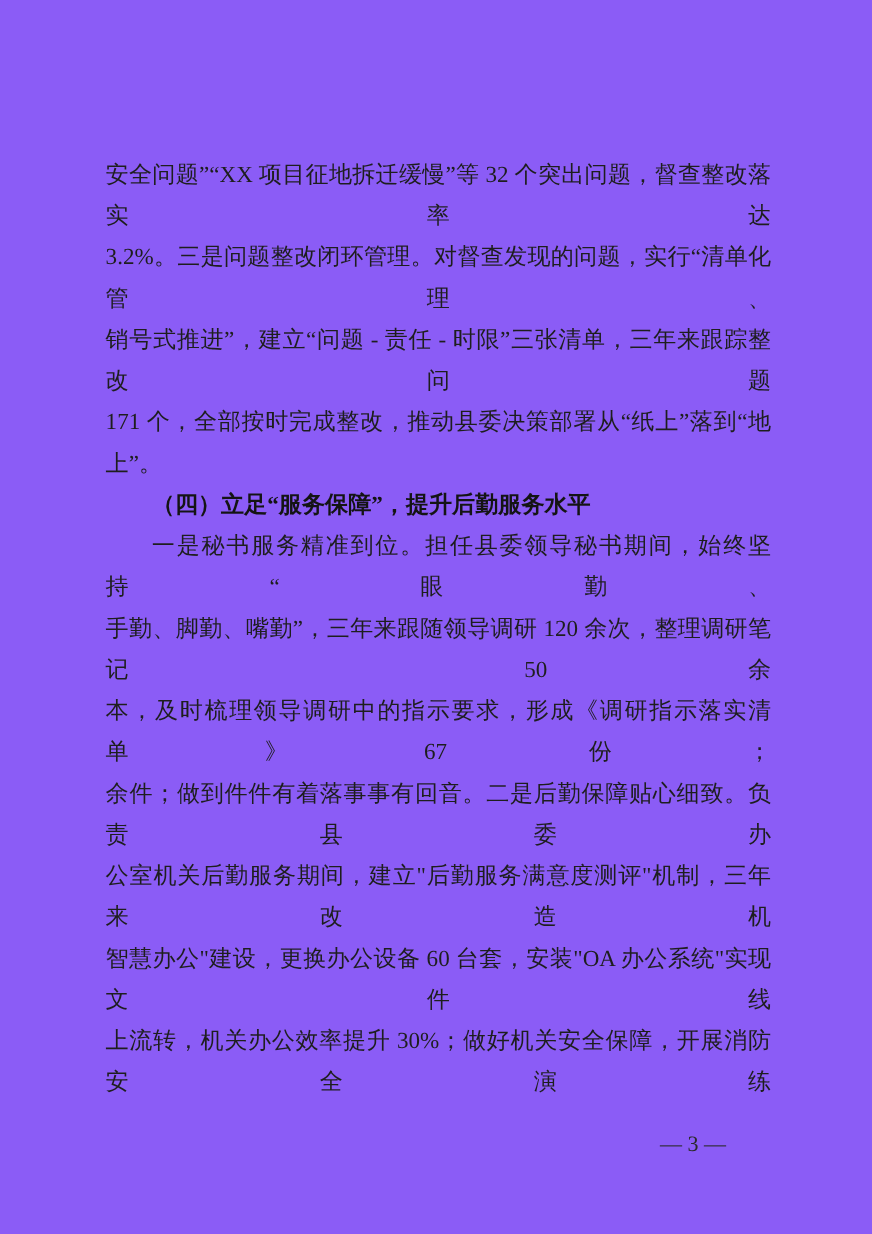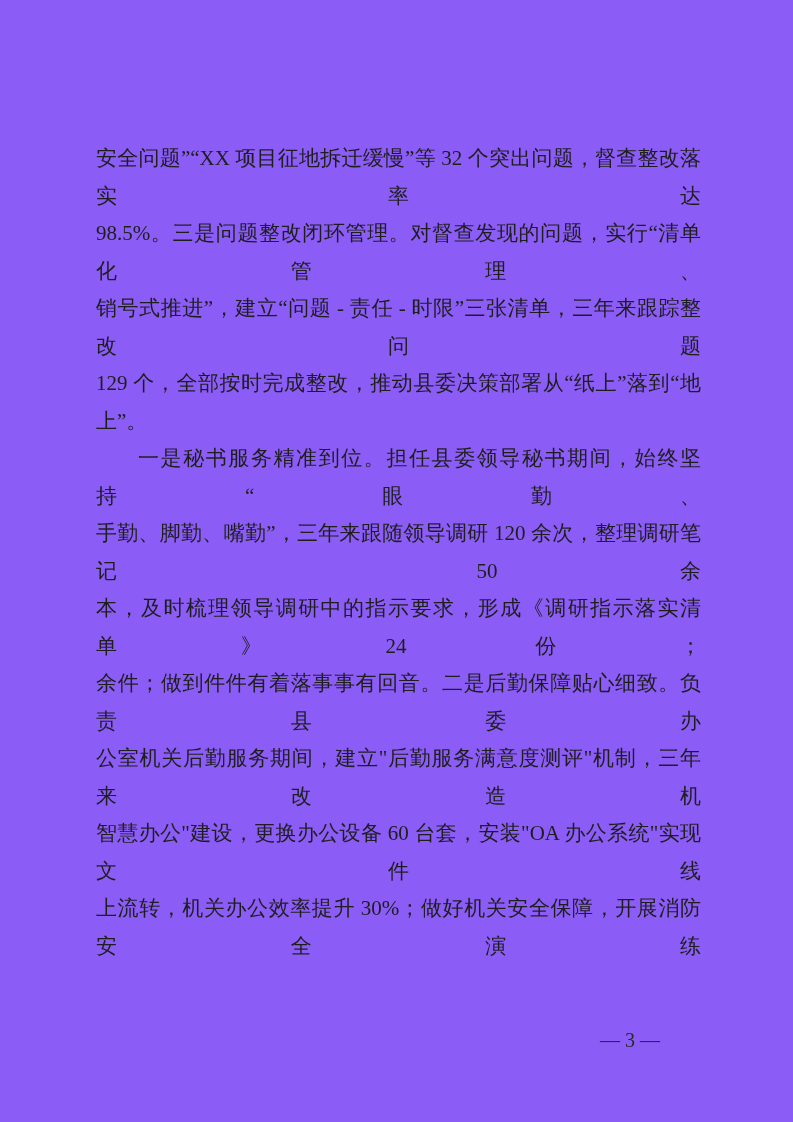--- a/index.html
+++ b/index.html
@@ -40,26 +40,27 @@
     color: #2a2a2a;
     font-family: "Liberation Serif", "DejaVu Serif", serif;
   }
 </style>
 </head>
 <body>
 
 <div class="page">
   <div class="content">
     <div class="line">安全问题”“XX 项目征地拆迁缓慢”等 32 个突出问题，督查整改落实率达</div>
-    <div class="line">98.5%。三是问题整改闭环管理。对督查发现的问题，实行“清单化管理、</div>
+    <div class="line">3.2%。三是问题整改闭环管理。对督查发现的问题，实行“清单化管理、</div>
     <div class="line">销号式推进”，建立“问题 - 责任 - 时限”三张清单，三年来跟踪整改问题</div>
-    <div class="line end">129 个，全部按时完成整改，推动县委决策部署从“纸上”落到“地上”。</div>
+    <div class="line end">171 个，全部按时完成整改，推动县委决策部署从“纸上”落到“地上”。</div>
+    <div class="line h4 indent end">（四）立足“服务保障”，提升后勤服务水平</div>
     <div class="line indent">一是秘书服务精准到位。担任县委领导秘书期间，始终坚持“眼勤、</div>
     <div class="line">手勤、脚勤、嘴勤”，三年来跟随领导调研 120 余次，整理调研笔记 50 余</div>
-    <div class="line">本，及时梳理领导调研中的指示要求，形成《调研指示落实清单》24 份；</div>
+    <div class="line">本，及时梳理领导调研中的指示要求，形成《调研指示落实清单》67 份；</div>
     <div class="line">余件；做到件件有着落事事有回音。二是后勤保障贴心细致。负责县委办</div>
     <div class="line">公室机关后勤服务期间，建立"后勤服务满意度测评"机制，三年来改造机</div>
     <div class="line">智慧办公"建设，更换办公设备 60 台套，安装"OA 办公系统"实现文件线</div>
     <div class="line">上流转，机关办公效率提升 30%；做好机关安全保障，开展消防安全演练</div>
 
   </div>
   <div class="footer">— 3 —</div>
 </div>
 
 </body></html>

